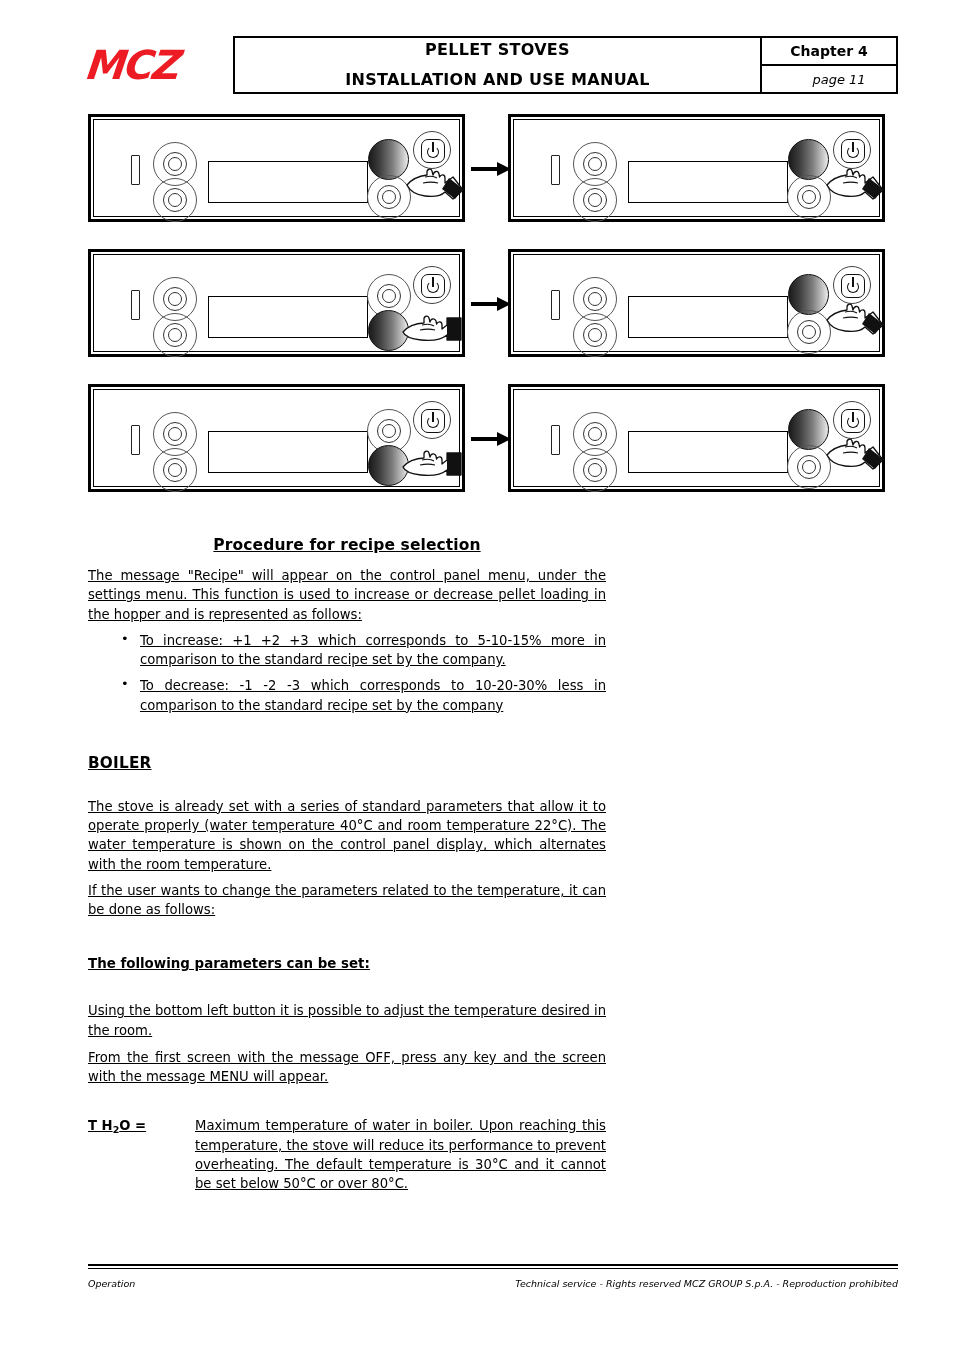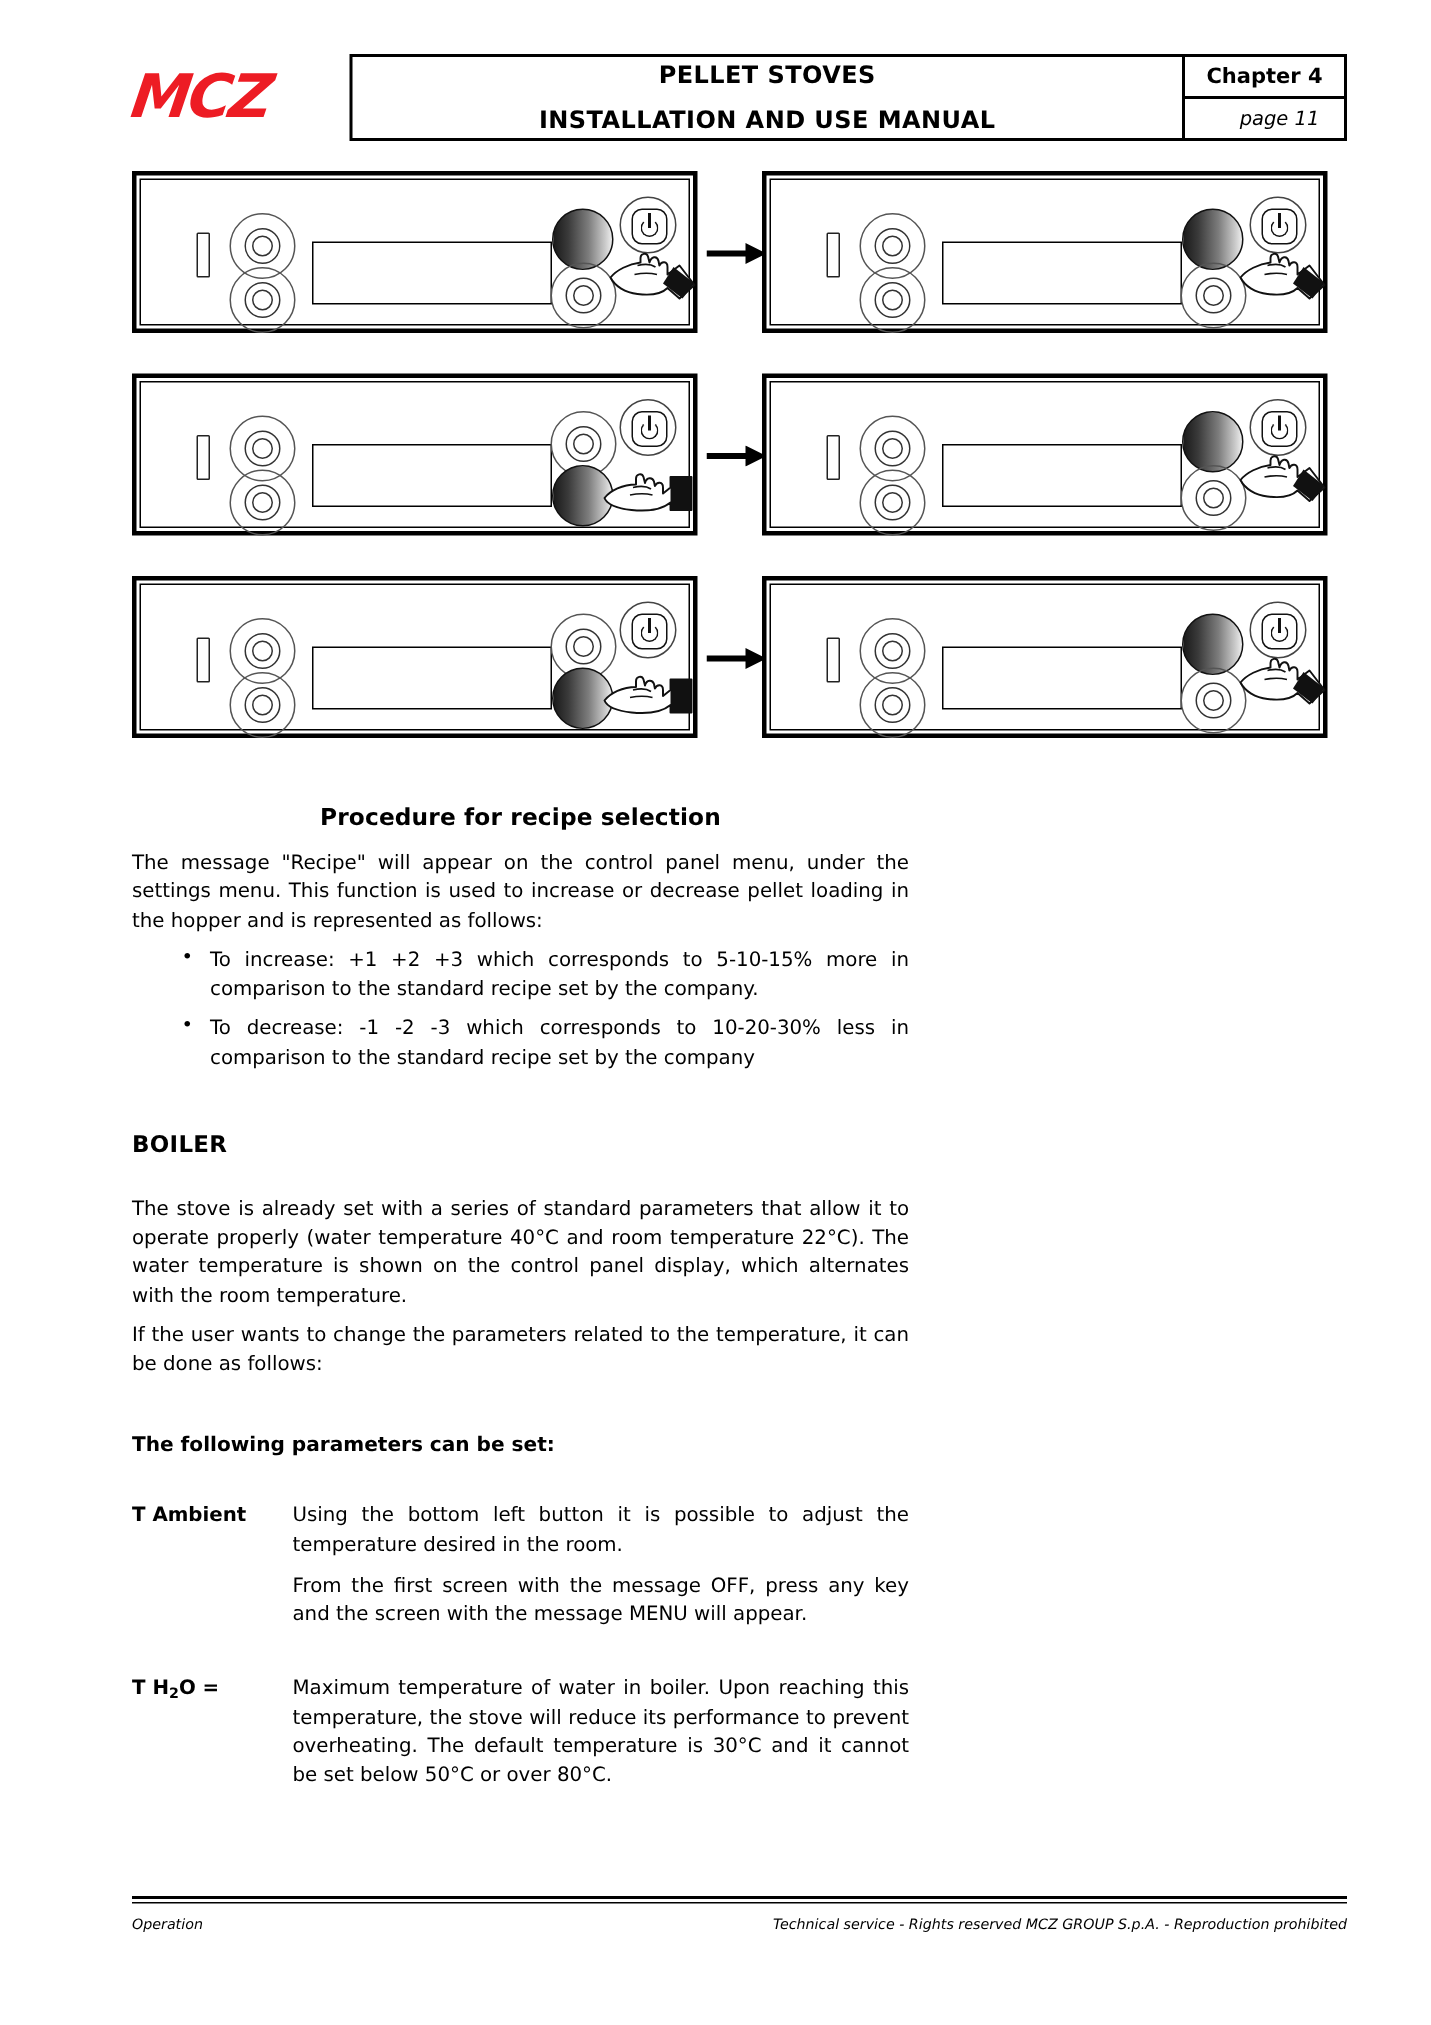--- a/index.html
+++ b/index.html
@@ -33,21 +33,21 @@
     flex:1;display:flex;border:2px solid #000;box-sizing:border-box;
   }
   .hdr-main{
     flex:1;display:flex;flex-direction:column;justify-content:center;
     align-items:center;
   }
   .hdr-main div{
     font-size:16px;font-weight:bold;letter-spacing:.3px;line-height:1.9;
   }
   .hdr-side{
-    width:108px;border-left:2px solid #000;box-sizing:border-box;
+    width:136px;border-left:2px solid #000;box-sizing:border-box;
     display:flex;flex-direction:column;
   }
   .hdr-chapter{
     flex:1;display:flex;align-items:center;justify-content:center;
     font-size:14px;font-weight:bold;border-bottom:2px solid #000;
   }
   .hdr-page{
     flex:1;display:flex;align-items:center;justify-content:center;
     font-size:13px;font-style:italic;padding-left:20px;
   }
@@ -127,21 +127,21 @@
   .hand-a{left:312px;top:48px;}   
   .hand-b{left:310px;top:56px;}   
   .hand svg{width:62px;height:38px;display:block;}
 
   .arrow{
     position:absolute;left:383px;top:50px;width:40px;height:14px;
   }
   .arrow svg{display:block;width:40px;height:14px;}
 
   
-  .content{position:absolute;left:88px;top:536px;width:518px;}
+  .content{position:absolute;left:88px;top:536px;width:518px;text-decoration:underline;}
   h2.sub{
     font-size:15.5px;font-weight:bold;text-align:center;margin:0 0 12px 0;
     letter-spacing:.1px;
   }
   p.body{
     font-size:13.2px;line-height:1.46;margin:0 0 7px 0;text-align:justify;
   }
   ul.bullets{margin:2px 0 0 0;padding:0 0 0 52px;list-style:none;}
   ul.bullets li{
     position:relative;font-size:13.2px;line-height:1.46;text-align:justify;
@@ -411,21 +411,20 @@
     <p class="body">The stove is already set with a series of standard parameters that allow it to operate properly (water temperature 40°C and room temperature 22°C). The water temperature is shown on the control panel display, which alternates with the room temperature.</p>
     <p class="body">If the user wants to change the parameters related to the temperature, it can be done as follows:</p>
 
     <div class="gap-c"></div>
 
     <h3 class="bold-line">The following parameters can be set:</h3>
 
     <div class="gap-c"></div>
 
     <div class="param">
-      <div class="term">T Ambient</div>
       <div class="def">
         <p>Using the bottom left button it is possible to adjust the temperature desired in the room.</p>
         <p>From the first screen with the message OFF, press any key and the screen with the message MENU will appear.</p>
       </div>
     </div>
 
     <div class="gap-c"></div>
 
     <div class="param">
       <div class="term"><span>T H</span><sub>2</sub><span>O =</span></div>

